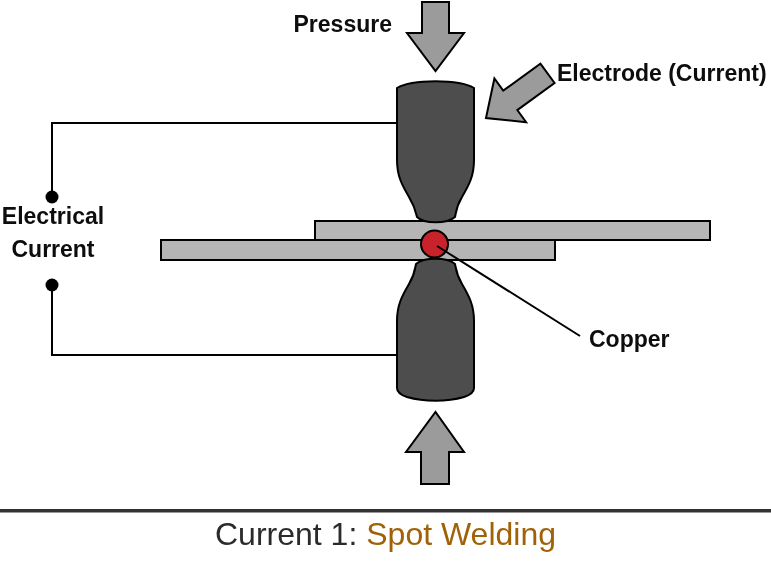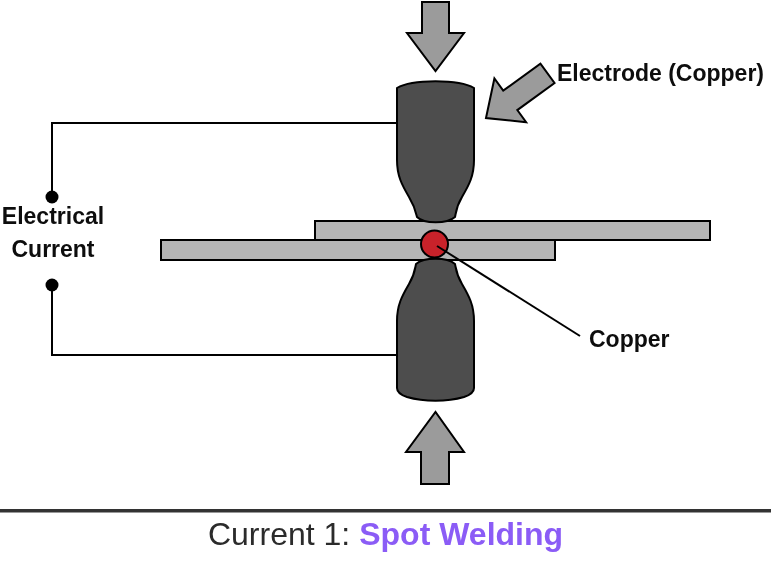--- a/index.html
+++ b/index.html
@@ -31,21 +31,21 @@
   .label-nugget { left: 589px; top: 326px; }
   .caption {
     position: absolute;
     left: 0; top: 516px; width: 771px;
     text-align: center;
     font-size: 32px;
     color: #1a1a1a;
     white-space: nowrap;
   }
   .caption .prefix { font-weight: 400; color: #2b2b2b; margin-right: 9px; }
-  .caption .title  { font-weight: 700; color: #8b5cf6; }
+  .caption .title  { font-weight: 400; color: #a16207; }
 </style>
 </head>
 <body>
 
 <div id="stage">
 
   <svg class="diagram" width="771" height="563" viewBox="0 0 771 563">
 
     <polyline class="wire" points="396,123 52,123 52,197"></polyline>
     <polyline class="wire" points="52,285 52,355 396,355"></polyline>
@@ -71,22 +71,23 @@
 
     <polygon class="outlined" points="422,2 449,2 449,33 464,33 435.5,71 407,33 422,33" fill="#9b9b9b"></polygon>
 
     <polygon class="outlined" points="421,484 421,452 406,452 435.5,412 464,452 449,452 449,484" fill="#9b9b9b"></polygon>
 
     <polygon class="outlined" points="0,0 30,-27 30,-12 76,-12 76,12 30,12 30,27" transform="translate(486,118) rotate(-36)" fill="#9b9b9b"></polygon>
 
     <rect x="0" y="509" width="771" height="3.5" fill="#333333"></rect>
   </svg>
 
+  <div class="label label-pressure">Pressure</div>
 
-  <div class="label label-electrode">Electrode (Copper)</div>
+  <div class="label label-electrode">Electrode (Current)</div>
 
   <div class="label label-current">
     <div>Electrical</div>
     <div>Current</div>
   </div>
 
   <div class="label label-nugget">Copper</div>
 
   <div class="caption">
     <span class="prefix">Current 1:</span><span class="title">Spot Welding</span>

